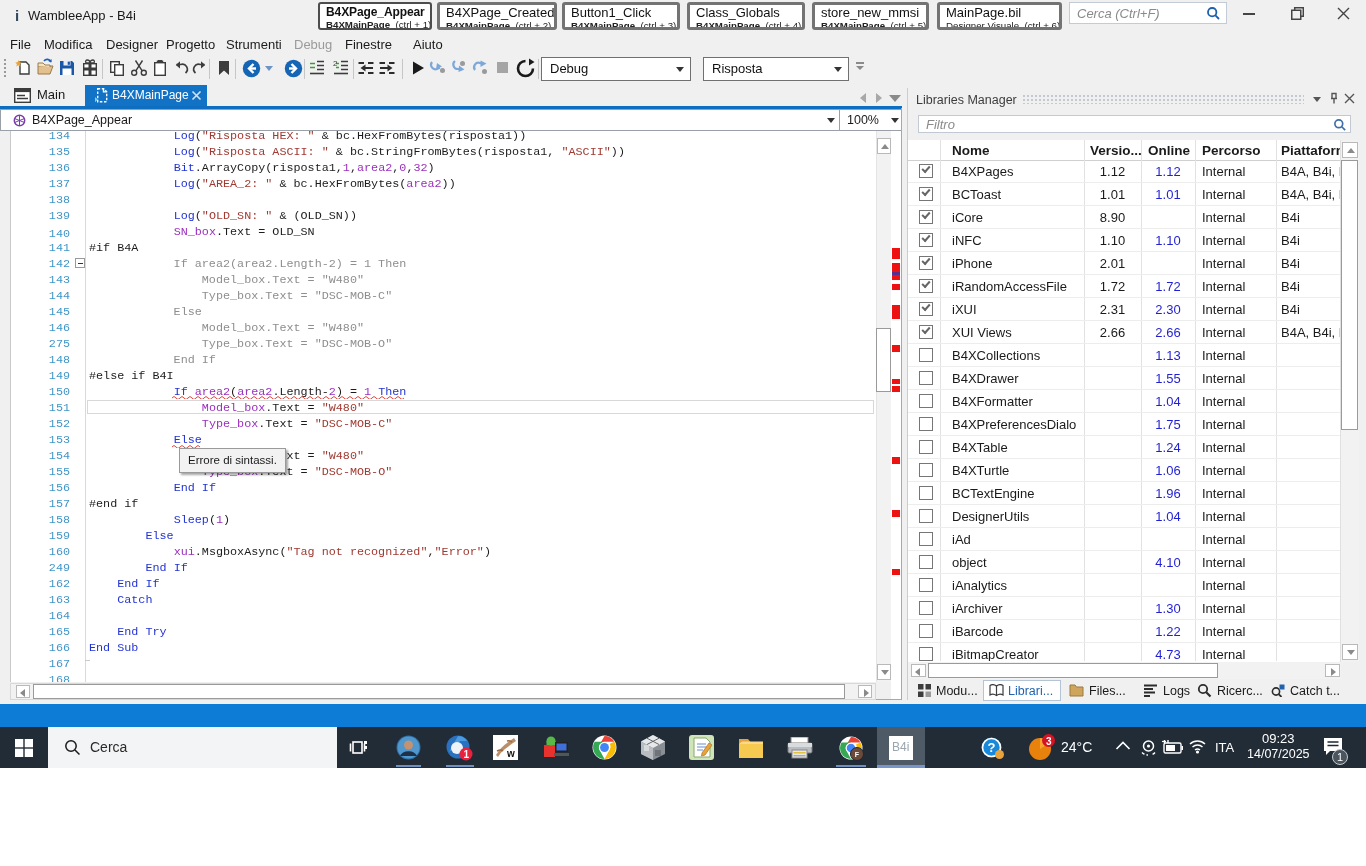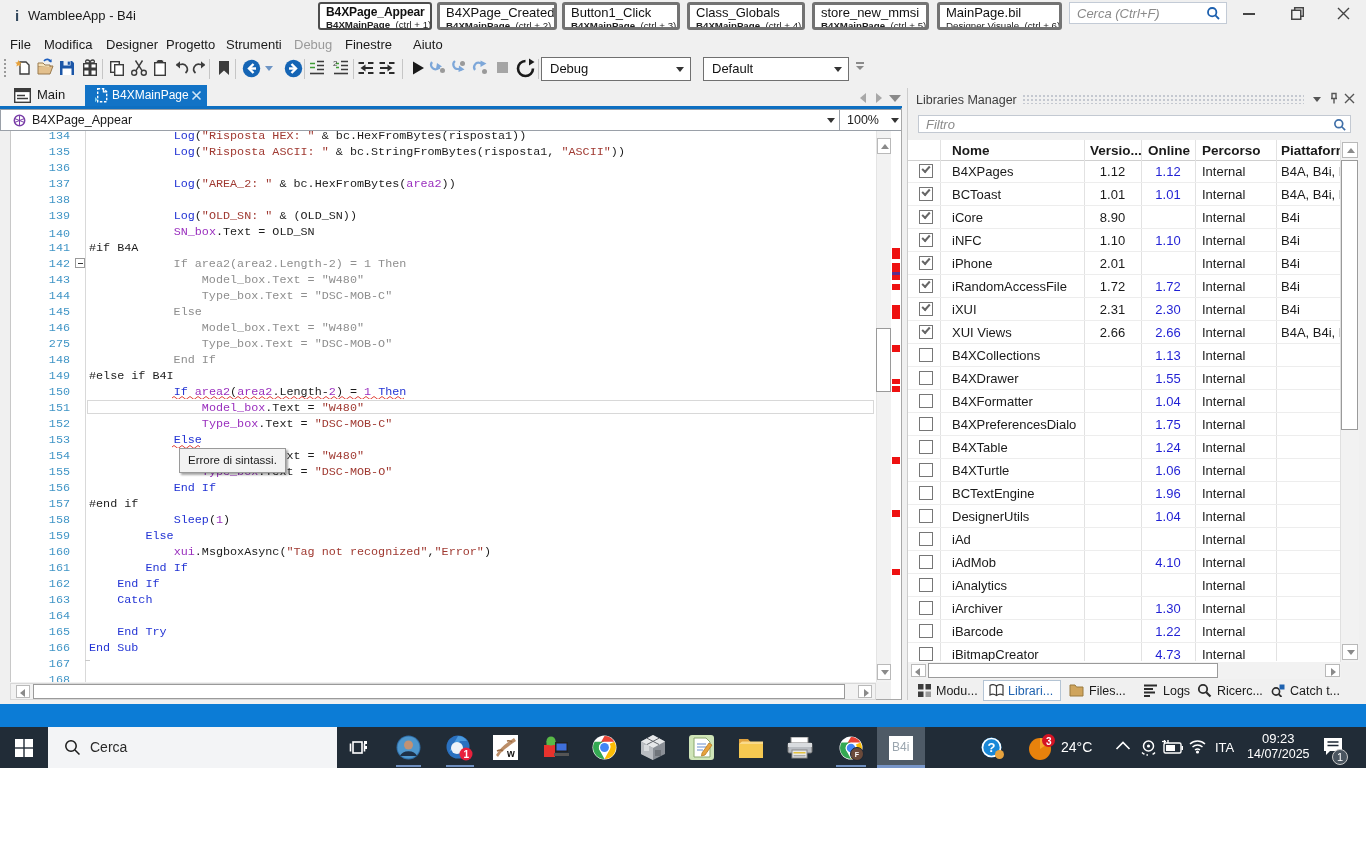--- a/index.html
+++ b/index.html
@@ -231,21 +231,21 @@
 <svg class="abs" style="left:515px;top:3px" width="21" height="21">
       <path d="M10.5 3 a7.5 7.5 0 1 0 7.5 7.5" fill="none" stroke="#1a1a1a" stroke-width="2.6"></path>
       <path d="M14 0.5 L19.5 4 L14 7.5z" fill="#1a1a1a"></path>
     </svg>
 <div class="tsep" style="left:538px"></div>
 <div class="combo" style="left:541px;width:150px">
       <span class="cv">Debug</span>
       <span class="carr"></span>
     </div>
 <div class="combo" style="left:703px;width:146px">
-      <span class="cv">Default</span>
+      <span class="cv">Risposta</span>
       <span class="carr"></span>
     </div>
 <div class="arrow" style="left:856px;top:11px;border-left:4px solid transparent;border-right:4px solid transparent;border-top:4px solid #8a8a8a"></div>
 <div class="abs" style="left:856px;top:7px;width:8px;height:1.5px;background:#8a8a8a"></div>
 </div>
 <div id="tabrow">
 <svg class="abs" style="left:14px;top:3px" width="17" height="15">
       <rect x="0.7" y="0.7" width="15.6" height="13.6" fill="#fff" stroke="#3c3c3c" stroke-width="1.4"></rect>
       <rect x="0.7" y="0.7" width="15.6" height="3.4" fill="#3c3c3c"></rect>
       <g stroke="#3c3c3c" stroke-width="1.3">
@@ -281,20 +281,21 @@
 <div class="arrow" style="left:890px;top:8px;border-left:4px solid transparent;border-right:4px solid transparent;border-top:5px solid #333"></div>
 </div>
 <div id="editor">
 <div id="foldline"></div>
 <div class="abs" style="left:74px;top:529px;width:5px;height:1px;background:#c9c9c9"></div>
 <div class="ln" style="top:-3px">134</div>
 <div class="cl" style="top:-3px"><span class="t">            </span><span class="k">Log</span><span class="t">(</span><span class="s">"Risposta HEX: "</span><span class="t"> &amp; bc.HexFromBytes(risposta1))</span></div>
 <div class="ln" style="top:13px">135</div>
 <div class="cl" style="top:13px"><span class="t">            </span><span class="k">Log</span><span class="t">(</span><span class="s">"Risposta ASCII: "</span><span class="t"> &amp; bc.StringFromBytes(risposta1, </span><span class="s">"ASCII"</span><span class="t">))</span></div>
 <div class="ln" style="top:29px">136</div>
+<div class="cl" style="top:29px"><span class="t">            </span><span class="k">Bit</span><span class="t">.ArrayCopy(risposta1,</span><span class="n">1</span><span class="t">,</span><span class="v">area2</span><span class="t">,</span><span class="n">0</span><span class="t">,</span><span class="n">32</span><span class="t">)</span></div>
 <div class="ln" style="top:45px">137</div>
 <div class="cl" style="top:45px"><span class="t">            </span><span class="k">Log</span><span class="t">(</span><span class="s">"AREA_2: "</span><span class="t"> &amp; bc.HexFromBytes(</span><span class="v">area2</span><span class="t">))</span></div>
 <div class="ln" style="top:61px">138</div>
 <div class="ln" style="top:77px">139</div>
 <div class="cl" style="top:77px"><span class="t">            </span><span class="k">Log</span><span class="t">(</span><span class="s">"OLD_SN: "</span><span class="t"> &amp; (OLD_SN))</span></div>
 <div class="ln" style="top:95px">140</div>
 <div class="cl" style="top:93px"><span class="t">            </span><span class="v">SN_box</span><span class="t">.Text = OLD_SN</span></div>
 <div class="ln" style="top:109px">141</div>
 <div class="cl" style="top:109px"><span class="t">#if B4A</span></div>
 <div class="ln" style="top:125px">142</div>
@@ -328,21 +329,21 @@
 <div class="ln" style="top:349px">156</div>
 <div class="cl" style="top:349px"><span class="t">            </span><span class="k">End If</span></div>
 <div class="ln" style="top:365px">157</div>
 <div class="cl" style="top:365px"><span class="t">#end if</span></div>
 <div class="ln" style="top:381px">158</div>
 <div class="cl" style="top:381px"><span class="t">            </span><span class="k">Sleep</span><span class="t">(</span><span class="n">1</span><span class="t">)</span></div>
 <div class="ln" style="top:397px">159</div>
 <div class="cl" style="top:397px"><span class="t">        </span><span class="k">Else</span></div>
 <div class="ln" style="top:413px">160</div>
 <div class="cl" style="top:413px"><span class="t">            </span><span class="v">xui</span><span class="t">.MsgboxAsync(</span><span class="s">"Tag not recognized"</span><span class="t">,</span><span class="s">"Error"</span><span class="t">)</span></div>
-<div class="ln" style="top:429px">161</div>
+<div class="ln" style="top:429px">249</div>
 <div class="cl" style="top:429px"><span class="t">        </span><span class="k">End If</span></div>
 <div class="ln" style="top:445px">162</div>
 <div class="cl" style="top:445px"><span class="t">    </span><span class="k">End If</span></div>
 <div class="ln" style="top:461px">163</div>
 <div class="cl" style="top:461px"><span class="t">    </span><span class="k">Catch</span></div>
 <div class="ln" style="top:477px">164</div>
 <div class="ln" style="top:493px">165</div>
 <div class="cl" style="top:493px"><span class="t">    </span><span class="k">End Try</span></div>
 <div class="ln" style="top:509px">166</div>
 <div class="cl" style="top:509px"><span class="k">End Sub</span></div>
@@ -572,21 +573,21 @@
       <span class="cb"></span>
       <span class="c-name">iAd</span>
       <span class="c-ver"></span>
       <span class="c-onl"></span>
       <span class="c-per">Internal</span>
       <span class="c-plat"></span>
     </div>
 <div class="rline" style="top:573px"></div>
 <div class="trow" style="top:551px">
       <span class="cb"></span>
-      <span class="c-name">iAdMob</span>
+      <span class="c-name">object</span>
       <span class="c-ver"></span>
       <span class="c-onl">4.10</span>
       <span class="c-per">Internal</span>
       <span class="c-plat"></span>
     </div>
 <div class="rline" style="top:596px"></div>
 <div class="trow" style="top:574px">
       <span class="cb"></span>
       <span class="c-name">iAnalytics</span>
       <span class="c-ver"></span>

